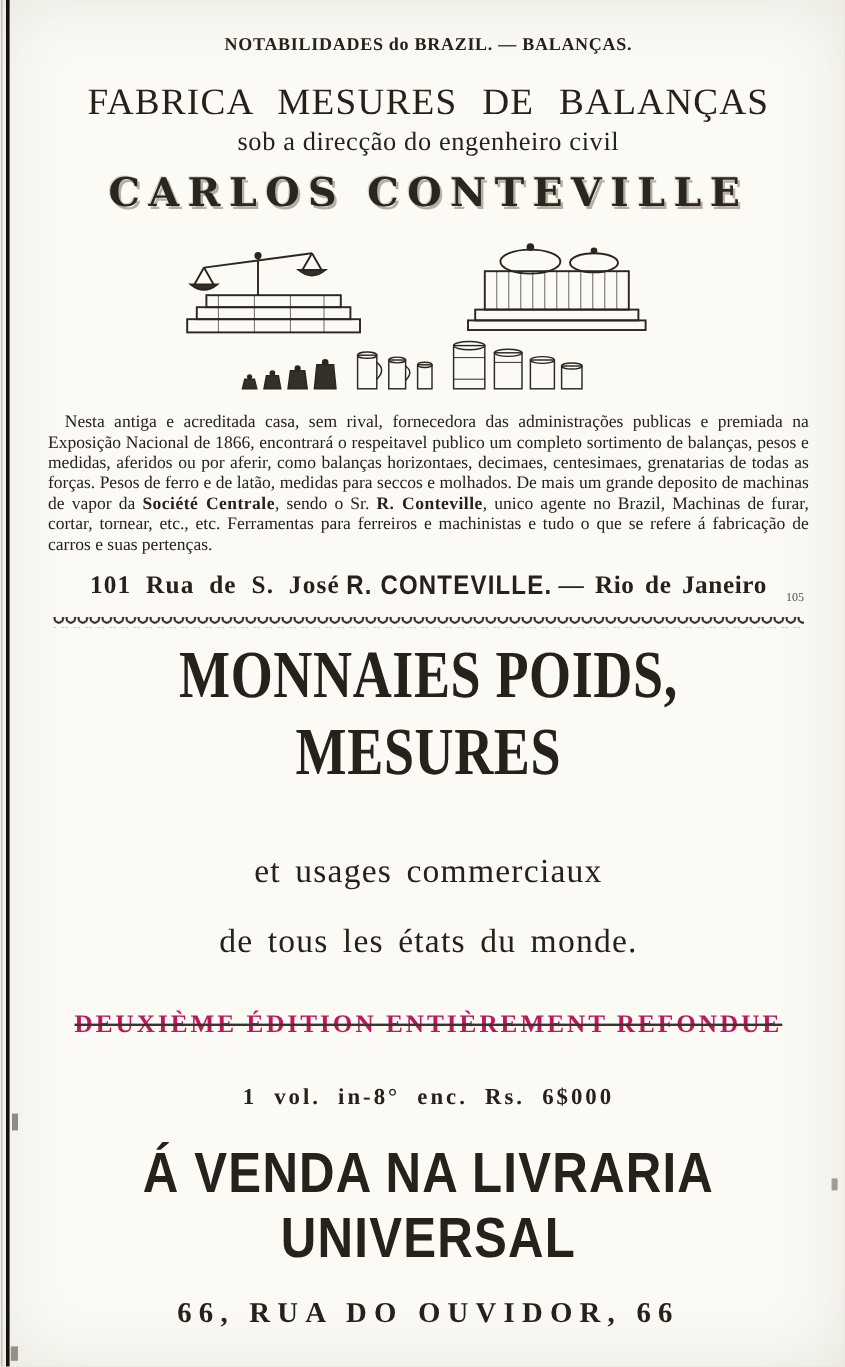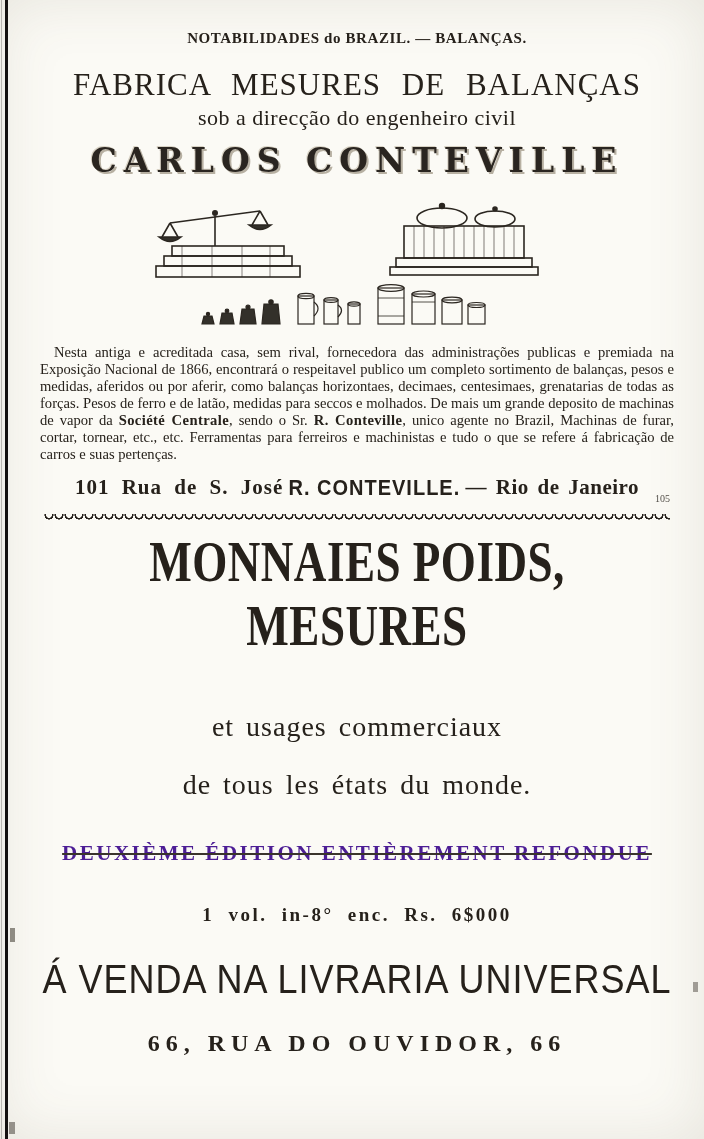--- a/index.html
+++ b/index.html
@@ -50,26 +50,26 @@
     height:9px;margin:14px 4px 0;
     background-image:radial-gradient(circle at 5px 1px, rgba(0,0,0,0) 2.8px, #241f1a 3px, #241f1a 4.4px, rgba(0,0,0,0) 4.7px);
     background-size:10px 9px;background-repeat:repeat-x;
   }
 
   .book-title{margin-top:18px;font-size:46px;font-weight:bold;letter-spacing:.5px;}
   .book-title span{display:inline-block;transform:scale(.98,1.22);transform-origin:center;}
   .book-line2{margin-top:64px;font-size:28px;letter-spacing:1px;word-spacing:4px;}
   .book-line3{margin-top:26px;font-size:28px;letter-spacing:1px;word-spacing:4px;}
   .book-edition{
-    margin-top:40px;font-size:21px;font-weight:bold;letter-spacing:2.5px;color:#4c1d95;
+    margin-top:40px;font-size:21px;font-weight:bold;letter-spacing:2.5px;color:#be185d;
     text-decoration:line-through;text-decoration-thickness:2px;text-decoration-color:#3a342c;
   }
   .book-price{margin-top:38px;font-size:19px;font-weight:bold;letter-spacing:2.5px;word-spacing:7px;}
   .book-seller{
-    margin-top:32px;font-family:"Liberation Sans",sans-serif;font-size:36px;font-weight:normal;letter-spacing:1px;
+    margin-top:32px;font-family:"Liberation Sans",sans-serif;font-size:41px;font-weight:bold;letter-spacing:1px;
   }
   .book-seller span{display:inline-block;transform:scaleY(1.15);transform-origin:center;}
   .book-address{margin-top:30px;font-size:24px;font-weight:bold;letter-spacing:6px;}
 </style>
 </head>
 <body>
 
 <div class="page">
   <div class="left-rule"></div>
   <div class="left-rule-faint"></div>

